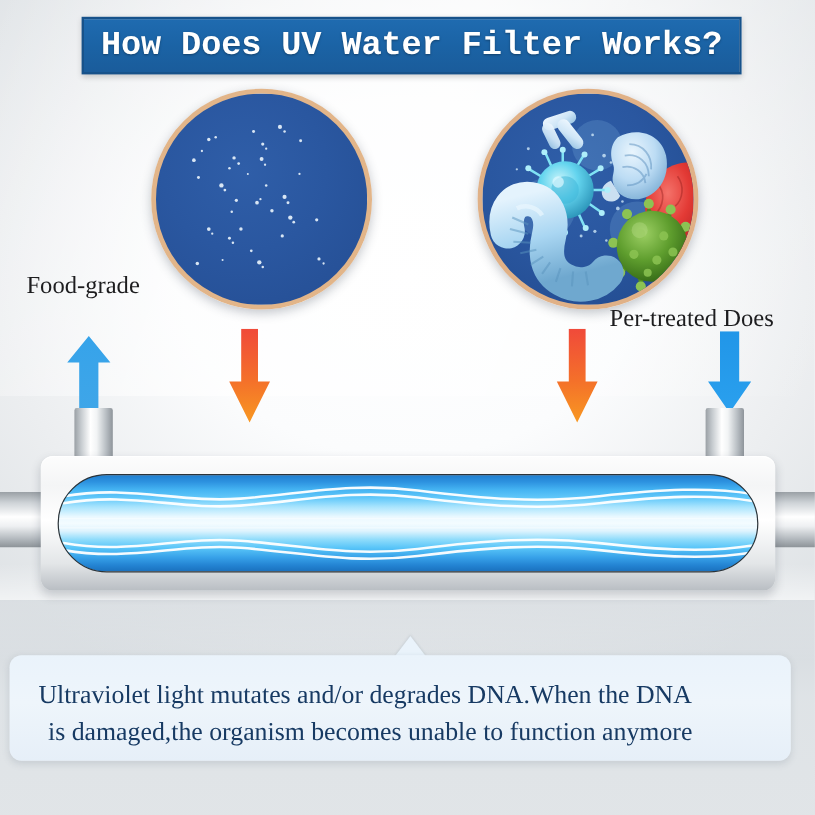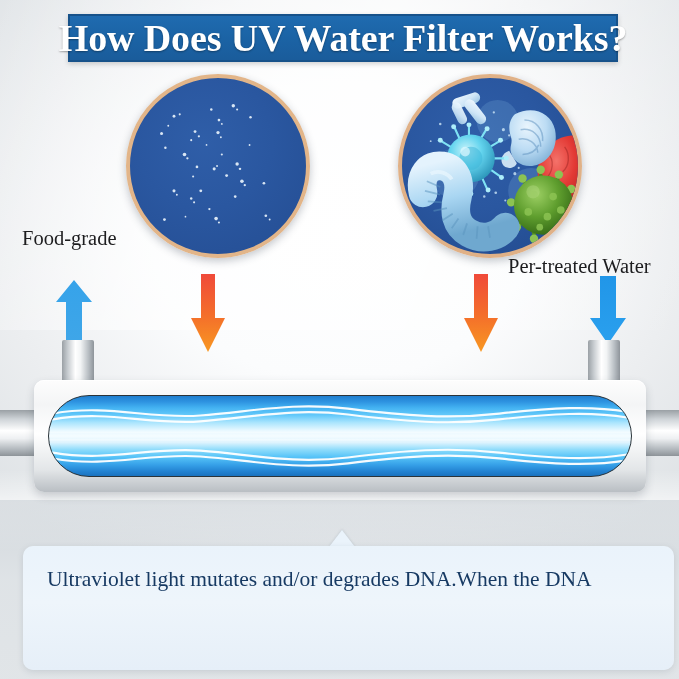--- a/index.html
+++ b/index.html
@@ -46,23 +46,23 @@
     box-sizing: border-box;
     background: linear-gradient(180deg, #1f6bb0 0%, #1b63a5 50%, #1a5c9b 100%);
     border: 2px solid #17528a;
     display: flex;
     align-items: center;
     justify-content: center;
     box-shadow: 0 2px 5px rgba(0,0,0,0.18);
   }
   #title-text {
     color: #ffffff;
-    font-family: Liberation Serif, serif;
+    font-family: Liberation Mono, monospace;
     font-weight: bold;
-    font-size: 38px;
+    font-size: 28px;
     letter-spacing: -0.1px;
     white-space: nowrap;
     text-shadow: 0 1px 2px rgba(0,0,0,0.35);
   }
 
   
   .sample-circle {
     position: absolute;
     border-radius: 50%;
     box-sizing: border-box;
@@ -160,24 +160,24 @@
         #57c4f8 76%,
         #36a0e8 86%,
         #2383d2 94%,
         #1a72bf 100%);
   }
   .chamber-svg { display: block; width: 100%; height: 100%; }
 
   
   #callout-box {
     position: absolute;
-    left: 23px;
+    left: 8px;
     top: 546px;
     width: 651px;
-    height: 124px;
+    height: 88px;
     box-sizing: border-box;
     border-radius: 10px;
     background: linear-gradient(180deg, #eaf3fb 0%, #eef5fb 45%, #e6eff8 100%);
     box-shadow: 0 2px 6px rgba(90,105,120,0.18);
     padding: 18px 16px 0 16px;
   }
   #callout-pointer {
     position: absolute;
     left: 329px;
     top: 530px;
@@ -430,21 +430,21 @@
         <circle cx="30" cy="66" r="1.0"></circle>
       <circle cx="96" cy="36" r="1.2"></circle>
         <circle cx="86" cy="124" r="1.3"></circle>
     </g>
   </svg>
 </div>
 
 <div class="water-label" id="label-clean">
   <div>Food-grade</div>
 </div>
-<div class="water-label" id="label-dirty">Per-treated Water</div>
+<div class="water-label" id="label-dirty">Per-treated Does</div>
 
 <svg class="arrow" style="left:52px; top:276px;" width="44" height="72" viewBox="0 0 44 72">
   <defs>
     <linearGradient id="arrUpBlue" x1="0" y1="1" x2="0" y2="0">
       <stop offset="0%" stop-color="#3fa6e8"></stop>
       <stop offset="100%" stop-color="#36a3ea"></stop>
     </linearGradient>
   </defs>
   <path d="M14 70 L14 26 L4 26 L22 4 L40 26 L30 26 L30 70 Z" fill="url(#arrUpBlue)"></path>
 </svg>
@@ -501,13 +501,14 @@
           <path d="M0 45 L584 45"></path>
         </g>
       </svg>
     </div>
   </div>
 </div>
 
 <div id="callout-pointer"></div>
 <div id="callout-box">
   <div class="callout-line" id="callout-line-1">Ultraviolet light mutates and/or degrades DNA.When the DNA</div>
+  <div class="callout-line" id="callout-line-2">is damaged,the organism becomes unable to function anymore</div>
 </div>
 
 </body></html>

